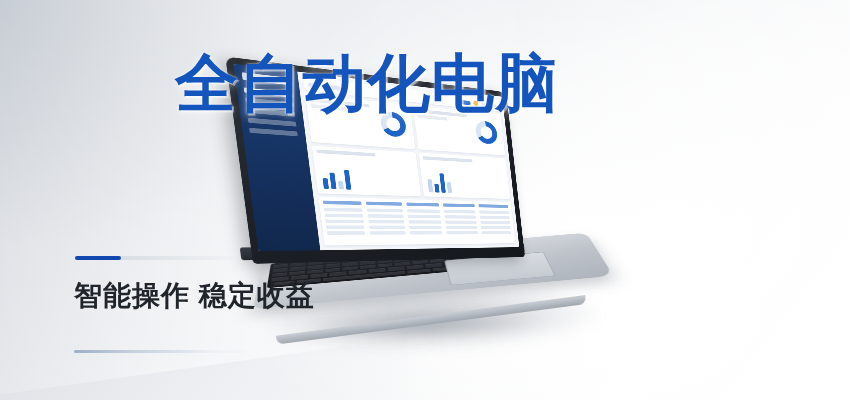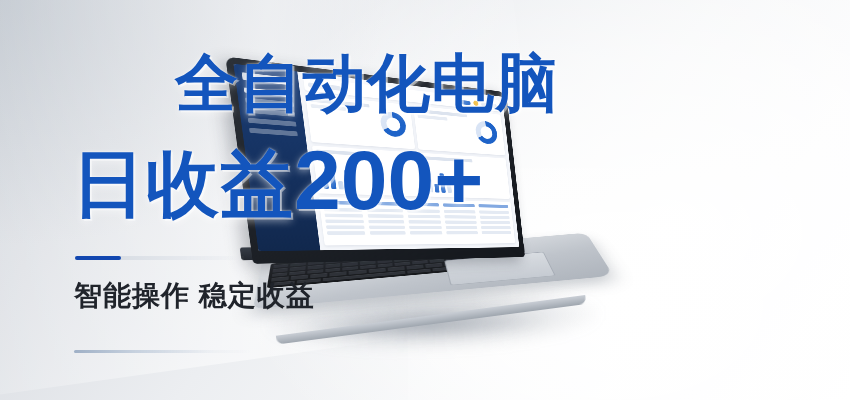--- a/index.html
+++ b/index.html
@@ -537,23 +537,20 @@
           </div>
 
         </div>
       </div>
     </div>
   </div>
 
   <div class="headline">
     <div class="line1">全自动化电脑</div>
 
-    <div class="line2">
-      <span>日收益</span><span class="amount">200+</span>
-    </div>
   </div>
 
   <div class="divider"></div>
 
   <div class="subtitle">智能操作 稳定收益</div>
 
   <div class="rule-bottom"></div>
 
 </div>
 

